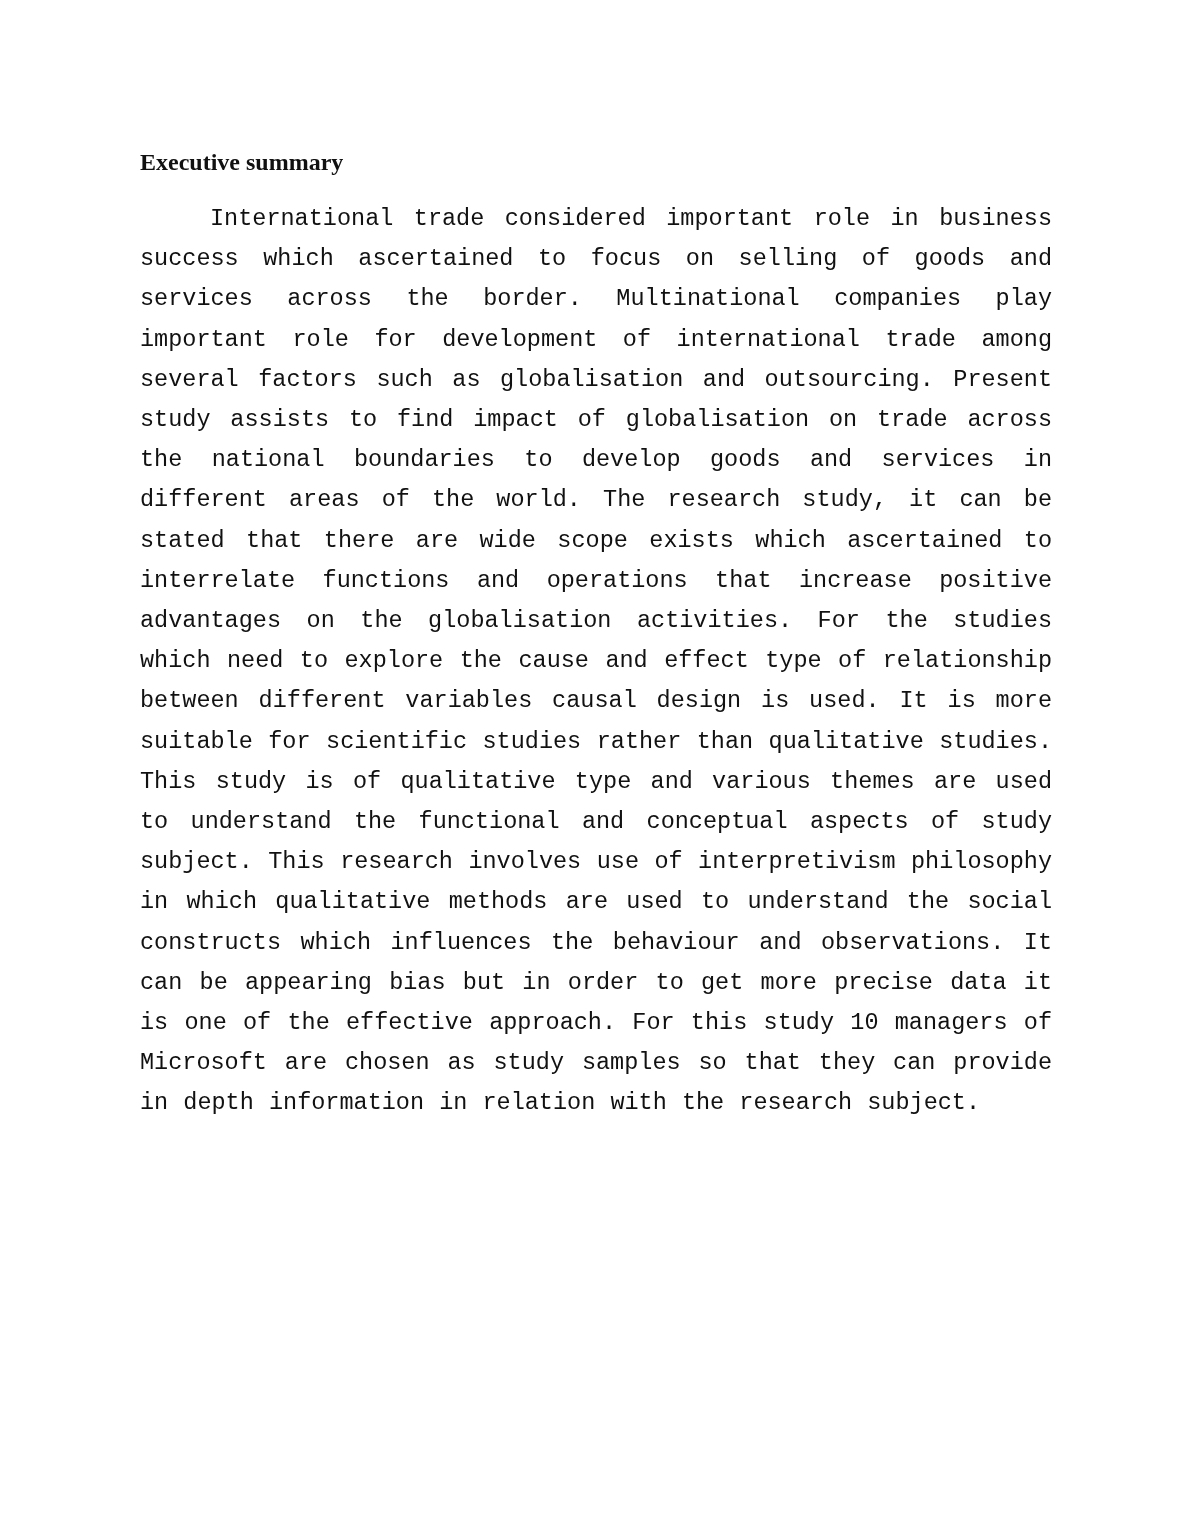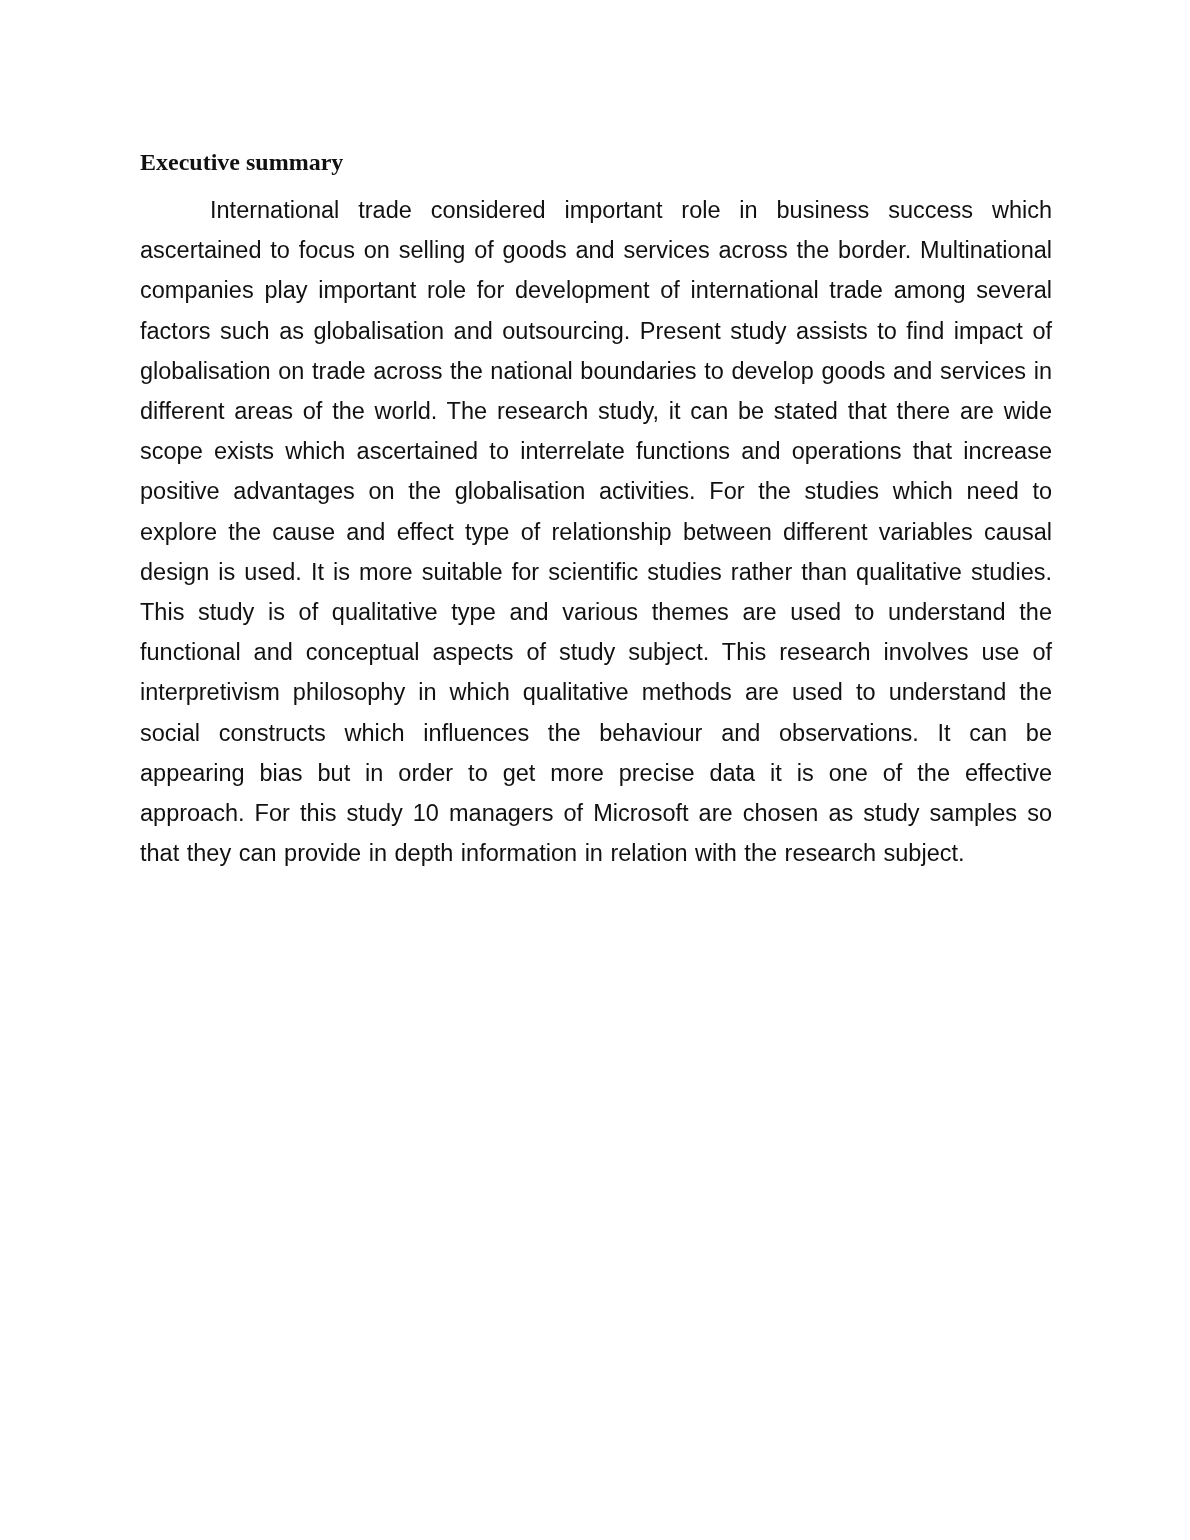--- a/index.html
+++ b/index.html
@@ -24,28 +24,28 @@
     font-family: "Liberation Serif", "DejaVu Serif", serif;
   }
   .heading {
     font-size: 24px;
     font-weight: bold;
     line-height: 40px;
     color: #111111;
     font-family: "Liberation Serif", "DejaVu Serif", serif;
   }
   .body-paragraph {
-    margin-top: 8px;
+    margin-top: 17px;
     font-size: 23.5px;
     line-height: 40.2px;
     text-align: justify;
     text-indent: 70px;
     word-spacing: 1px;
     color: #111111;
-    font-family: Liberation Sans, sans-serif;
+    font-family: Liberation Mono, monospace;
   }
 </style>
 </head>
 <body>
 
 <div class="page">
   <div class="content">
     <div class="heading">Executive summary</div>
     <p class="body-paragraph">International trade considered important role in business success which ascertained to focus on selling of goods and services across the border. Multinational companies play important role for development of international trade among several factors such as globalisation and outsourcing. Present study assists to find impact of globalisation on trade across the national boundaries to develop goods and services in different areas of the world. The research study, it can be stated that there are wide scope exists which ascertained to interrelate functions and operations that increase positive advantages on the globalisation activities. For the studies which need to explore the cause and effect type of relationship between different variables causal design is used. It is more suitable for scientific studies rather than qualitative studies. This study is of qualitative type and various themes are used to understand the functional and conceptual aspects of study subject. This research involves use of interpretivism philosophy in which qualitative methods are used to understand the social constructs which influences the behaviour and observations. It can be appearing bias but in order to get more precise data it is one of the effective approach. For this study 10 managers of Microsoft are chosen as study samples so that they can provide in depth information in relation with the research subject.</p>
   </div>

